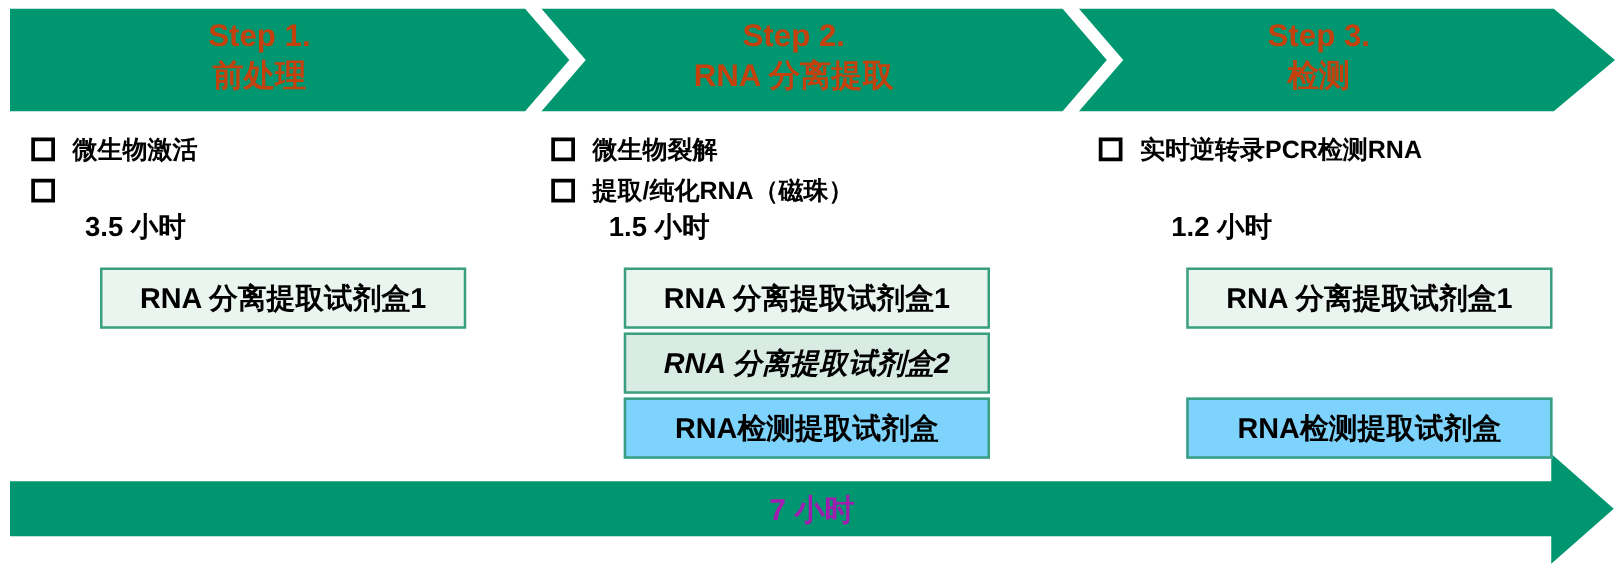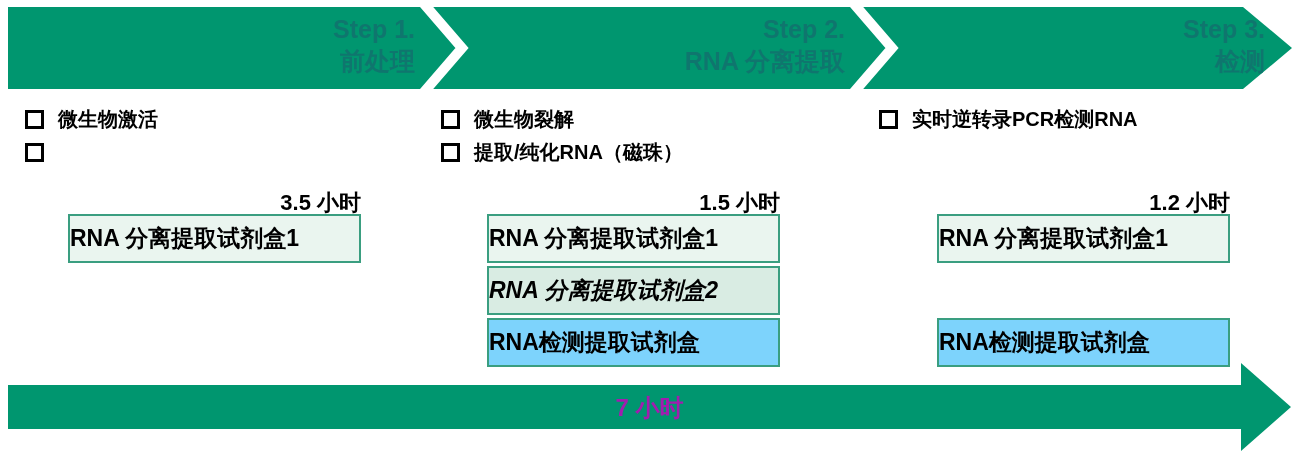--- a/index.html
+++ b/index.html
@@ -2,43 +2,43 @@
 <html><head>
 <meta charset="utf-8">
 <style>
   html,body{margin:0;padding:0;background:#fff;}
   .page{
     position:relative;width:1299px;height:456px;background:#ffffff;
     font-family:"Liberation Sans","DejaVu Sans",sans-serif;color:#000;overflow:hidden;
   }
   .layer-svg{position:absolute;left:0;top:0;}
   .step-title{
-    position:absolute;top:13px;text-align:right;color:#0f766e;
+    position:absolute;top:13px;text-align:center;color:#c2410c;
     font-size:25px;font-weight:700;line-height:32px;white-space:nowrap;
   }
   .st1{left:0;width:415px;}
   .st2{left:425px;width:420px;}
   .st3{left:845px;width:420px;}
   .checklist{position:absolute;top:103px;}
   .cl1{left:25px;}
   .cl2{left:441px;}
   .cl3{left:879px;}
   .check-item{display:flex;align-items:center;height:33px;font-size:20px;font-weight:600;white-space:nowrap;}
   .checkbox{width:13px;height:13px;border:3px solid #000;margin-right:14px;flex:none;background:#fff;}
   .duration{
-    position:absolute;top:188px;width:293px;text-align:right;
+    position:absolute;top:167px;width:293px;text-align:left;
     font-size:22px;font-weight:700;white-space:nowrap;
   }
   .dc1{left:68px;}
   .dc2{left:487px;}
   .dc3{left:937px;}
   .kit{
     position:absolute;width:289px;height:45px;border:2px solid #3A9E80;
-    display:flex;align-items:center;
-    font-size:23px;font-weight:600;white-space:nowrap;
+    display:flex;align-items:center;justify-content:center;
+    font-size:23px;font-weight:600;white-space:nowrap;margin-left:12px;
   }
   .kc1{left:68px;}
   .kc2{left:487px;}
   .kc3{left:937px;}
   .kr1{top:214px;}
   .kr2{top:266px;font-style:italic;}
   .kr3{top:318px;}
   .fill-light{background:#EAF5EF;}
   .fill-medium{background:#D9ECE3;}
   .fill-dark{background:#7dd3fc;}

